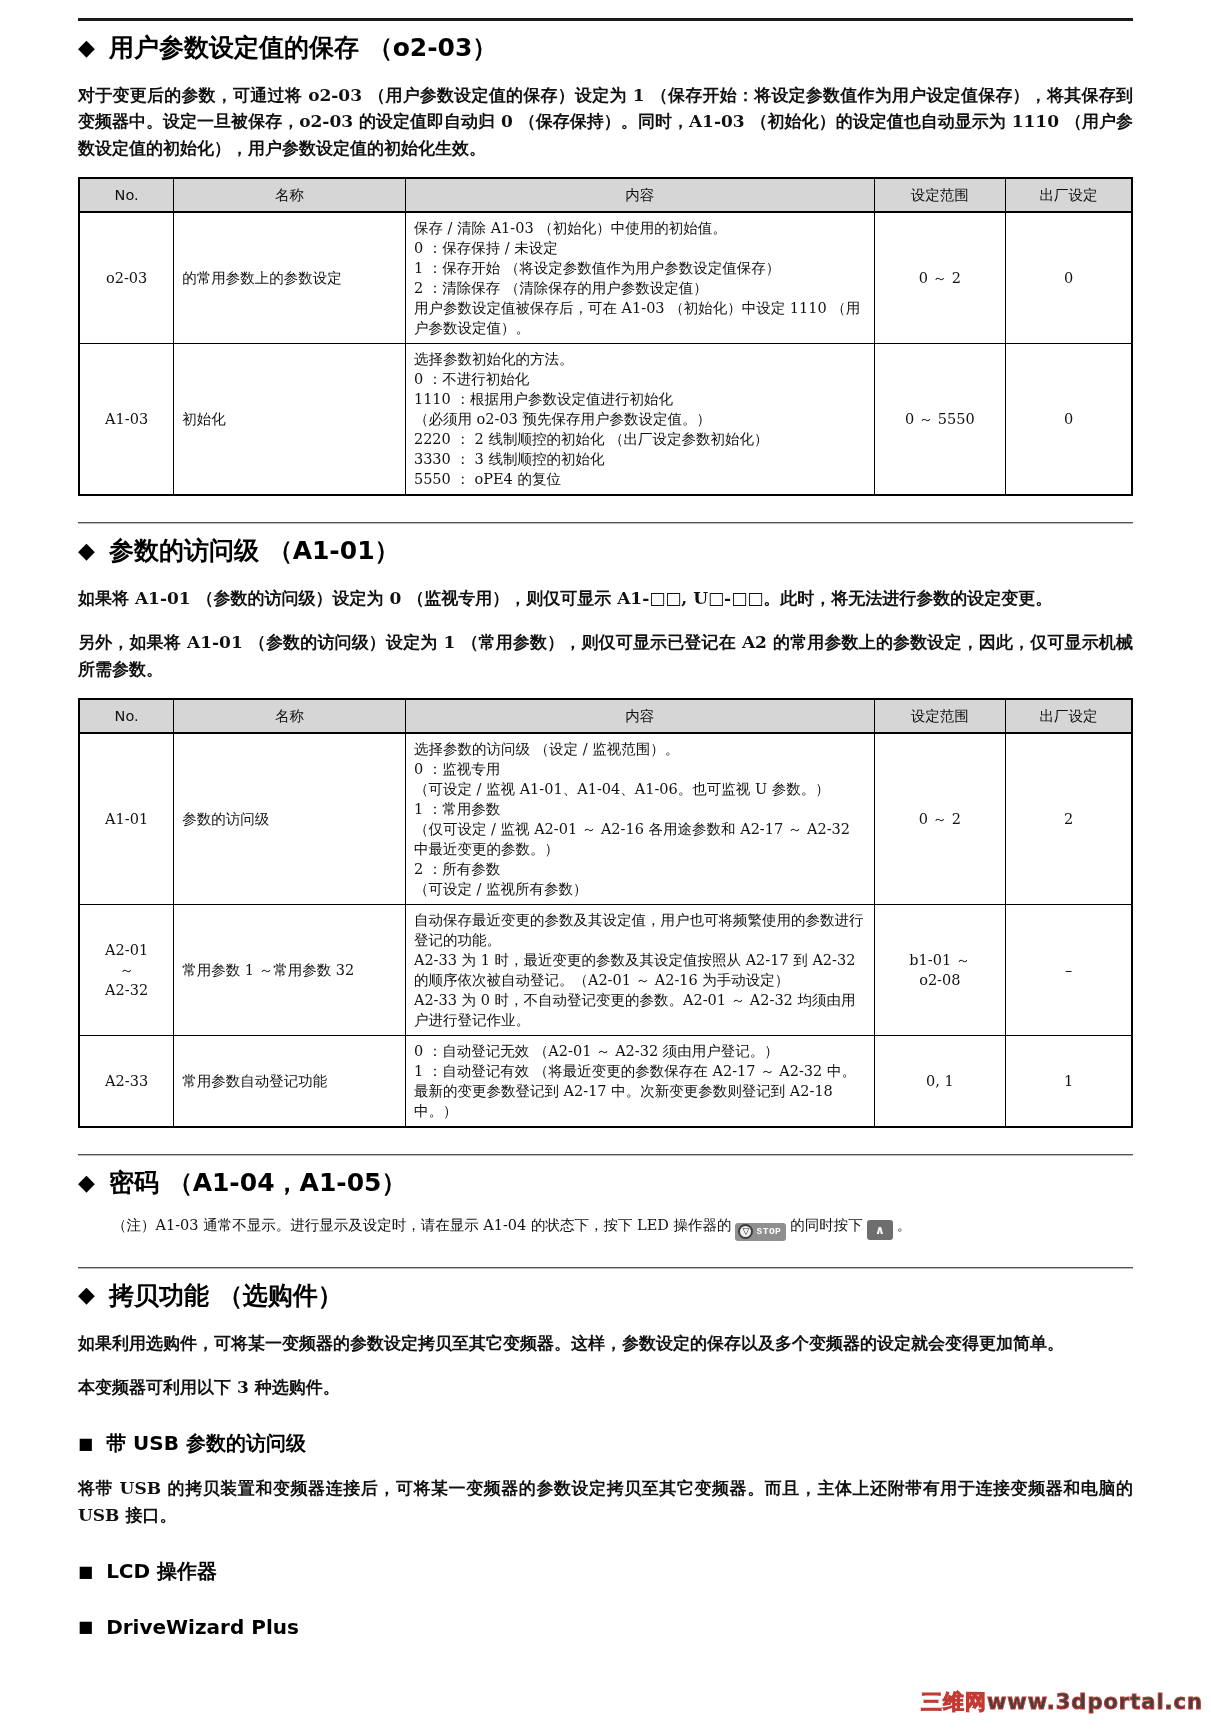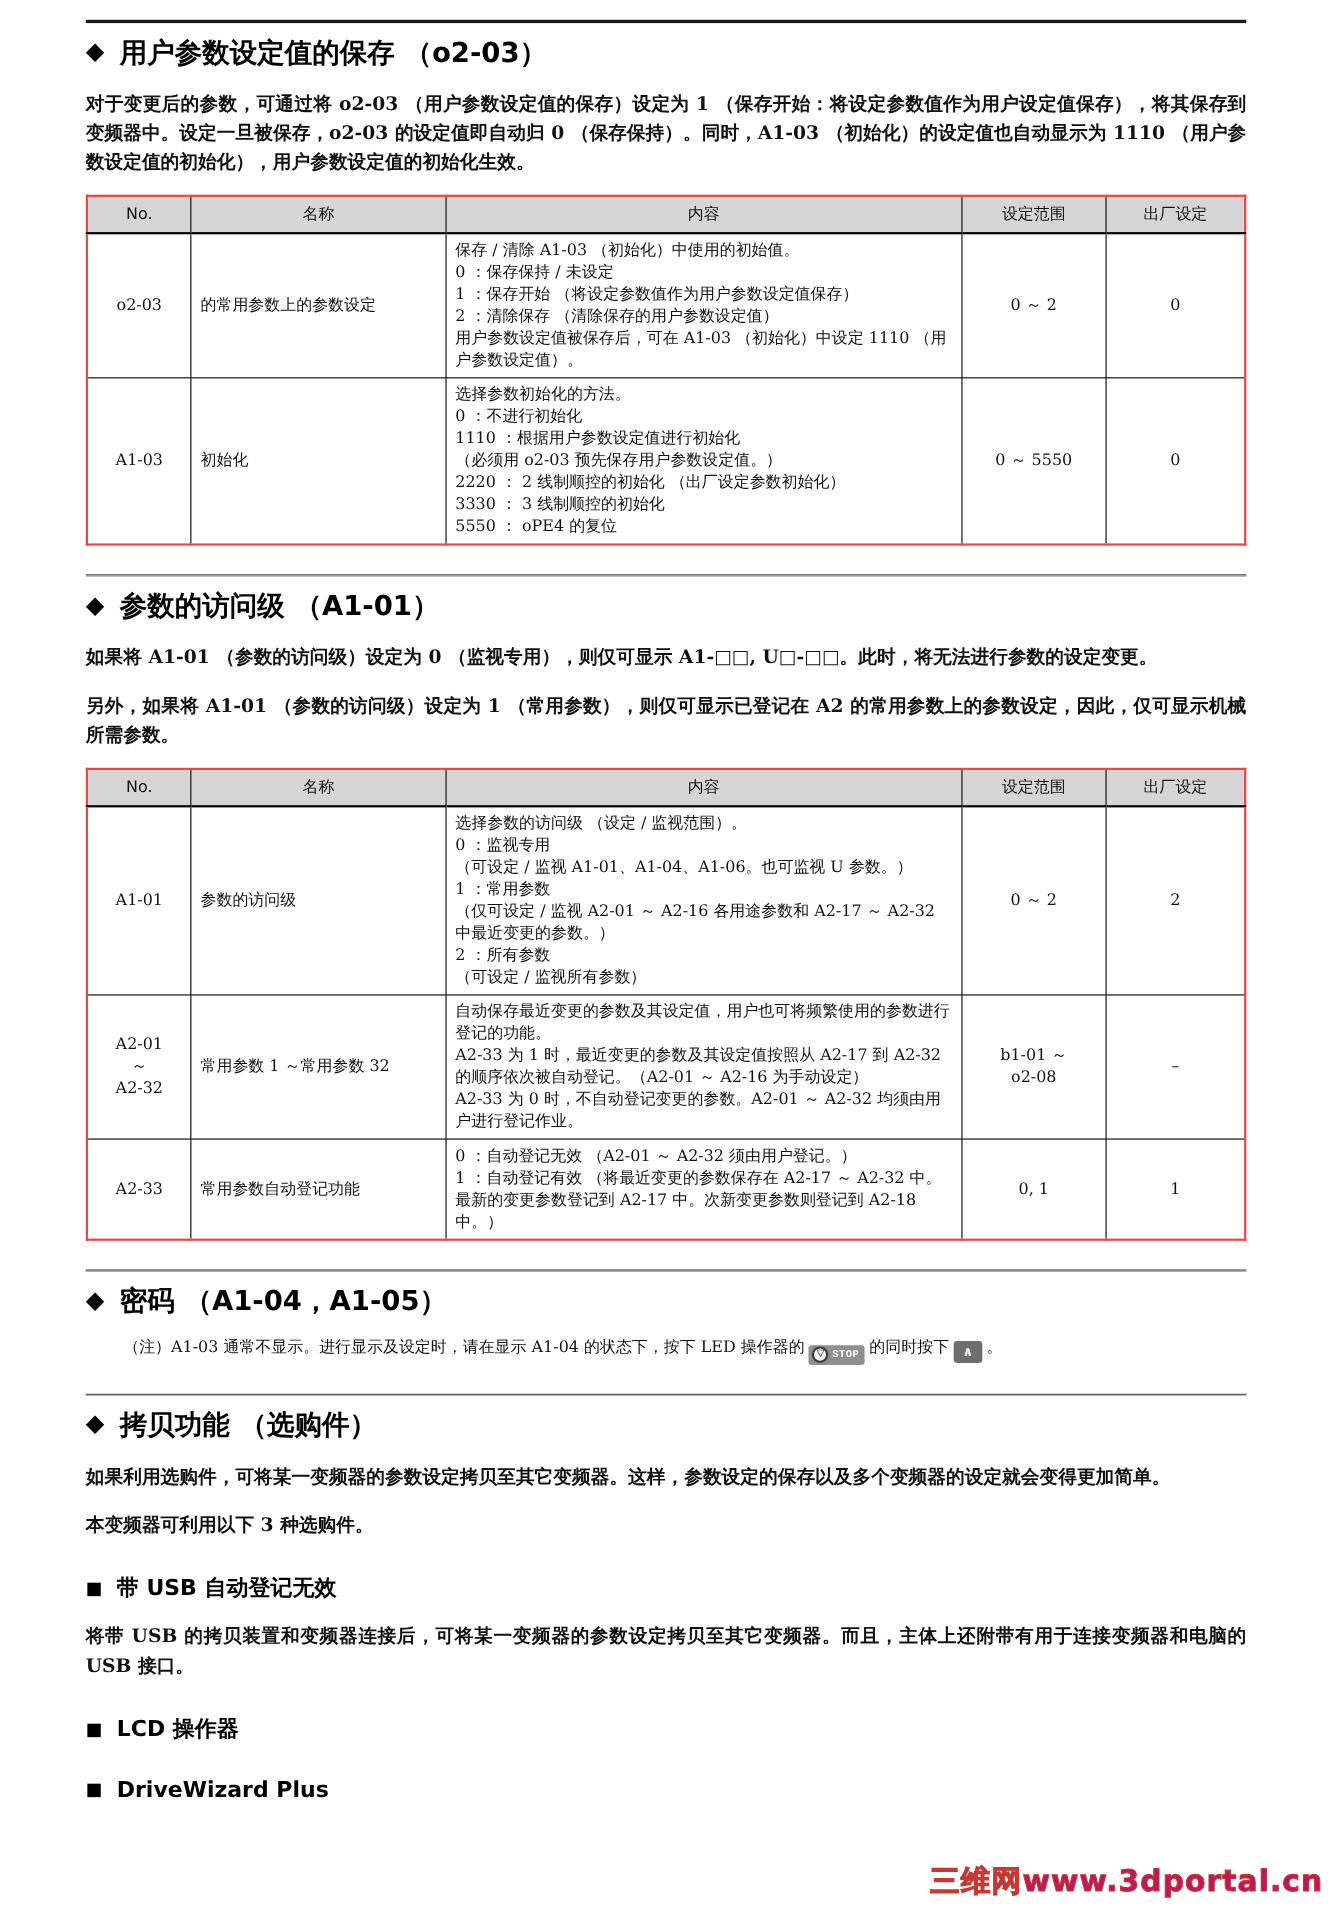--- a/index.html
+++ b/index.html
@@ -53,21 +53,21 @@
   table.param col.c-range   { width:12.5%; }
   table.param col.c-default { width:12%; }
   table.param th {
     background:#d6d6d6;
     border:1.5px solid #000;
     border-bottom:2.5px solid #000;
     font-family:"DejaVu Sans","Liberation Sans",sans-serif;
     font-weight:normal; font-size:14.5px;
     padding:6px 4px; text-align:center;
   }
-  table.param { border:2px solid #ef4444; }
+  table.param { border:2px solid #000000; }
   table.param td {
     border:1.5px solid #000;
     vertical-align:middle;
     padding:5px 8px;
   }
   td.c-center { text-align:center; white-space:pre-line; }
   td.c-name   { text-align:left; padding-left:12px; }
   td.c-content{ text-align:left; white-space:pre-line; }
 
   .note {
@@ -93,24 +93,24 @@
   }
   .kbd-up {
     display:inline-flex; align-items:center; justify-content:center;
     background:#6e6e6e; border-radius:3px;
     width:26px; height:20px; margin:0 4px;
     color:#fff; font-weight:bold; font-size:12px;
     font-family:"DejaVu Sans","Liberation Sans",sans-serif;
     vertical-align:-4px;
   }
   .watermark {
-    position:absolute; right:8px; bottom:6px;
-    font-family:"DejaVu Sans","Liberation Sans",sans-serif;
-    font-weight:bold; font-size:27px;
-    color:#be185d;
+    position:absolute; right:8px; bottom:18px;
+    font-family:"DejaVu Sans","Liberation Sans",sans-serif;
+    font-weight:bold; font-size:21px;
+    color:#404040;
     -webkit-text-stroke:1px #c43a32;
     letter-spacing:1px;
   }
 </style>
 </head>
 <body>
 
 <div class="page">
 
   <div class="rule-top"></div>
@@ -247,21 +247,21 @@
 
   <div class="sec-head">
     <span class="diamond">◆</span>
     <span>拷贝功能 （选购件）</span>
   </div>
   <p class="body">如果利用选购件，可将某一变频器的参数设定拷贝至其它变频器。这样，参数设定的保存以及多个变频器的设定就会变得更加简单。</p>
   <p class="body">本变频器可利用以下 3 种选购件。</p>
 
   <div class="sub-head">
     <span class="square">■</span>
-    <span>带 USB 自动登记无效</span>
+    <span>带 USB 参数的访问级</span>
   </div>
   <p class="body">将带 USB 的拷贝装置和变频器连接后，可将某一变频器的参数设定拷贝至其它变频器。而且，主体上还附带有用于连接变频器和电脑的 USB 接口。</p>
 
   <div class="sub-head">
     <span class="square">■</span>
     <span>LCD 操作器</span>
   </div>
 
   <div class="sub-head">
     <span class="square">■</span>

